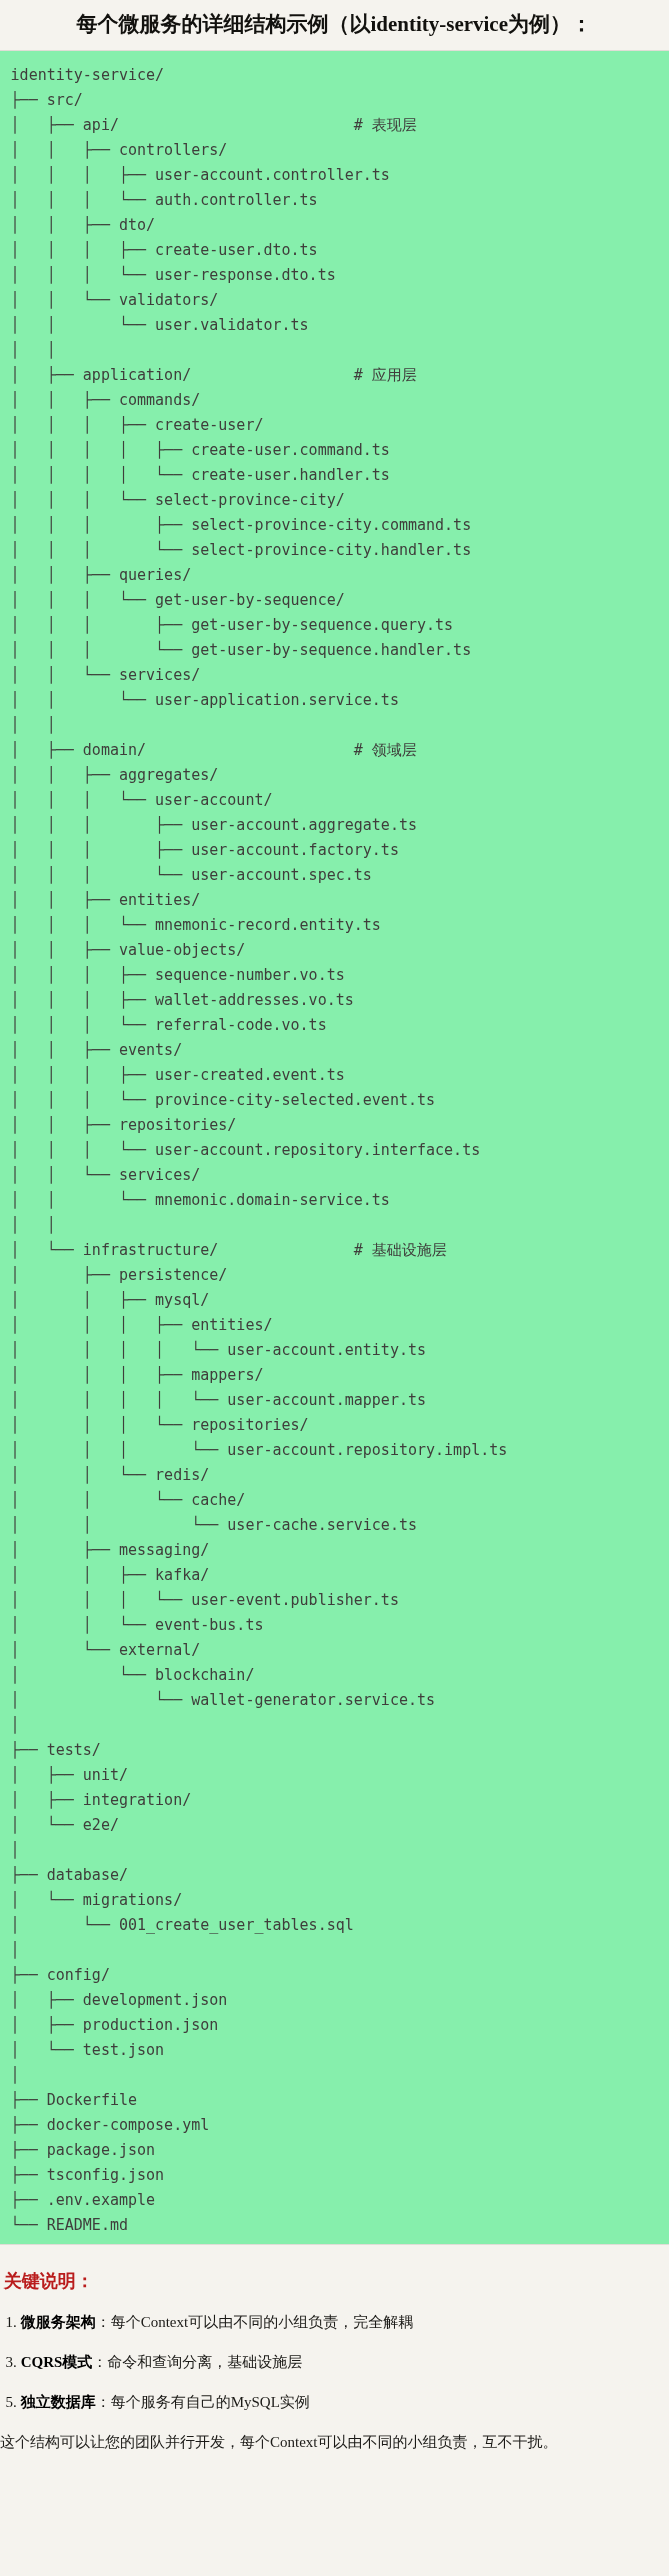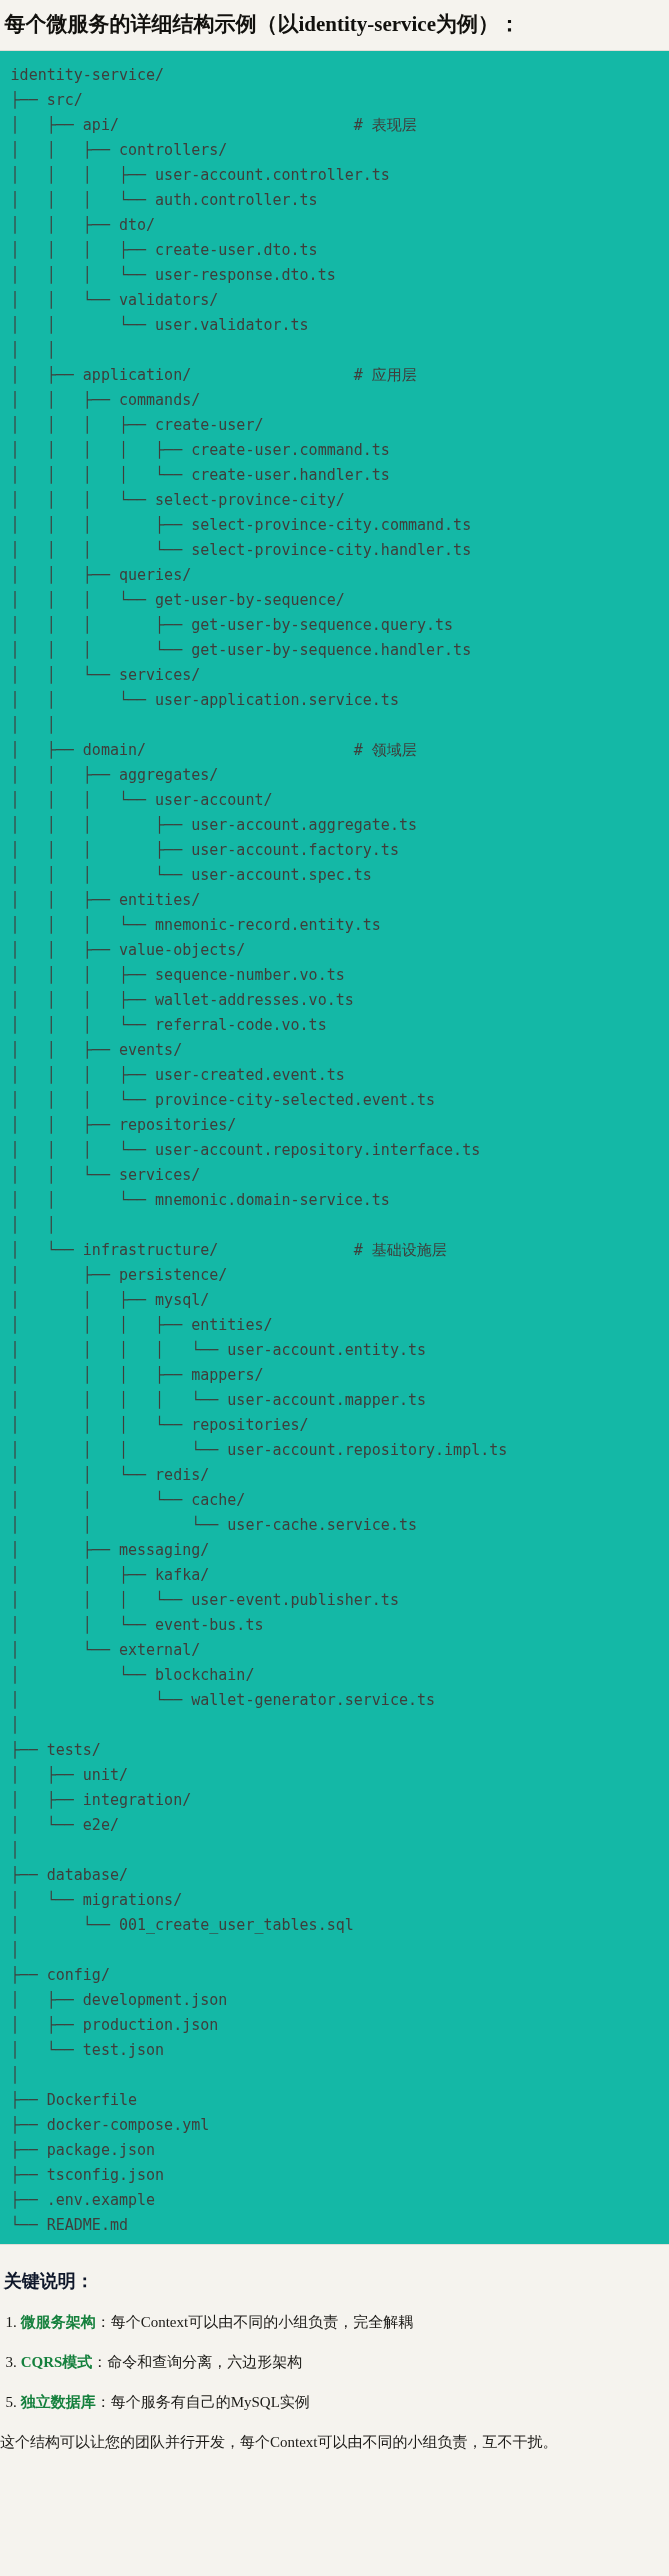--- a/index.html
+++ b/index.html
@@ -11,57 +11,58 @@
     color: #1B1A17;
     box-sizing: border-box;
   }
   .doc-title {
     margin: 8.8px 5px 11.3px 4.4px;
     font-size: 21px;
     line-height: 30px;
     font-weight: 700;
     color: #12110E;
     font-family: "Liberation Serif", serif;
+    text-align: center;
   }
   .code-block {
-    background: #14b8a6;
+    background: #86efac;
     border-top: 0.6px solid #E0DDD6;
     border-bottom: 0.6px solid #E0DDD6;
     width: 100%;
   }
   pre.tree {
     margin: 0;
     padding: 12px 7.5px 6.3px 10.6px;
     font-family: "DejaVu Sans Mono", monospace;
     font-size: 15px;
     line-height: 25px;
     color: #3F3E3B;
     white-space: pre;
   }
   .notes { padding: 0 5px 0 0; }
   .notes-heading {
     margin: 22.5px 0 0 3.8px;
     font-size: 18px;
     line-height: 27.5px;
     font-weight: 700;
-    color: #0f172a;
+    color: #b91c1c;
   }
   ol.notes-list {
     list-style: none;
     margin: 15px 0 0 0;
     padding: 0 0 0 5.6px;
   }
   ol.notes-list li {
     font-size: 15px;
     line-height: 25px;
     margin: 0 0 15px 0;
     color: #1B1A17;
   }
   .note-num { margin-right: 3.8px; }
-  .note-label { font-weight: 700; color: #15803d; }
+  .note-label { font-weight: 700; color: #000000; }
   .closing-paragraph {
     margin: 5.6px 0 0 0;
     padding-bottom: 10px;
     font-size: 15px;
     line-height: 25px;
     color: #1B1A17;
   }
 </style>
 </head>
 <body>
@@ -156,19 +157,19 @@
 ├── tsconfig.json
 ├── .env.example
 └── README.md</pre>
 </div>
 
 <div class="notes">
   <h2 class="notes-heading">关键说明：</h2>
 
   <ol class="notes-list">
     <li><span class="note-num">1.</span><span class="note-label">微服务架构</span><span>：每个Context可以由不同的小组负责，完全解耦</span></li>
-    <li><span class="note-num">3.</span><span class="note-label">CQRS模式</span><span>：命令和查询分离，六边形架构</span></li>
+    <li><span class="note-num">3.</span><span class="note-label">CQRS模式</span><span>：命令和查询分离，基础设施层</span></li>
     <li><span class="note-num">5.</span><span class="note-label">独立数据库</span><span>：每个服务有自己的MySQL实例</span></li>
   </ol>
 
   <p class="closing-paragraph">这个结构可以让您的团队并行开发，每个Context可以由不同的小组负责，互不干扰。</p>
 </div>
 
 
 </body></html>

